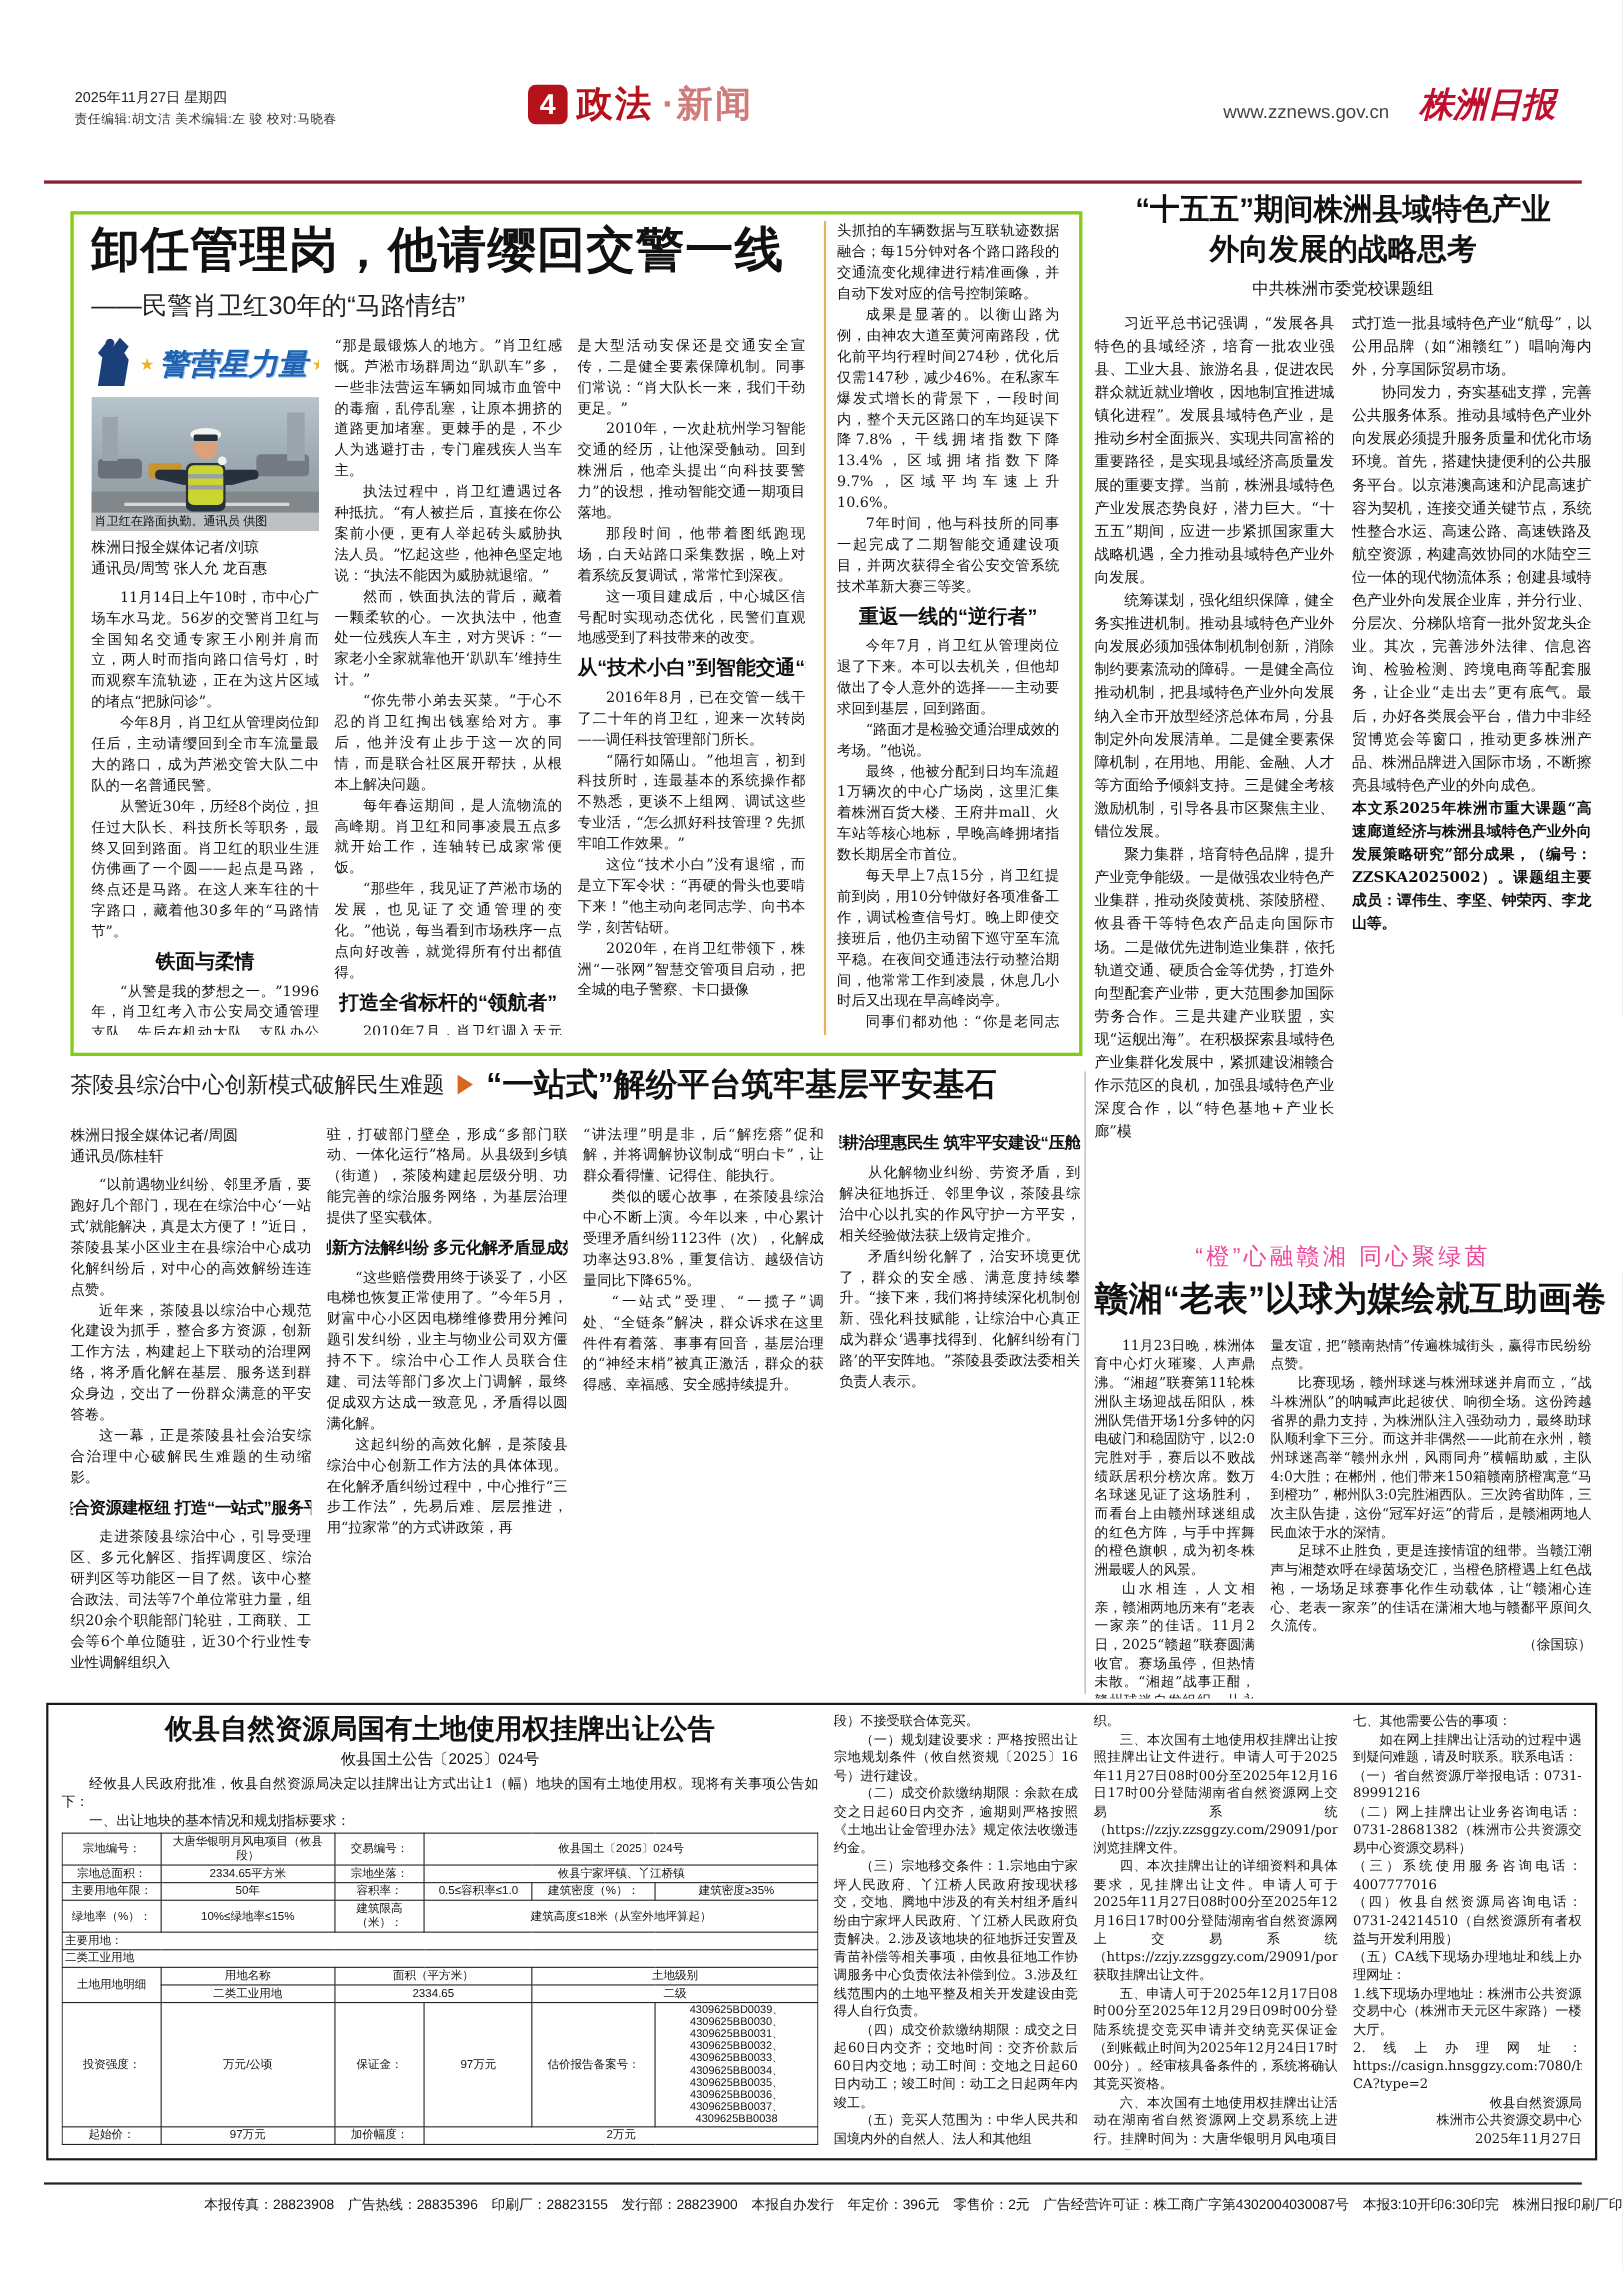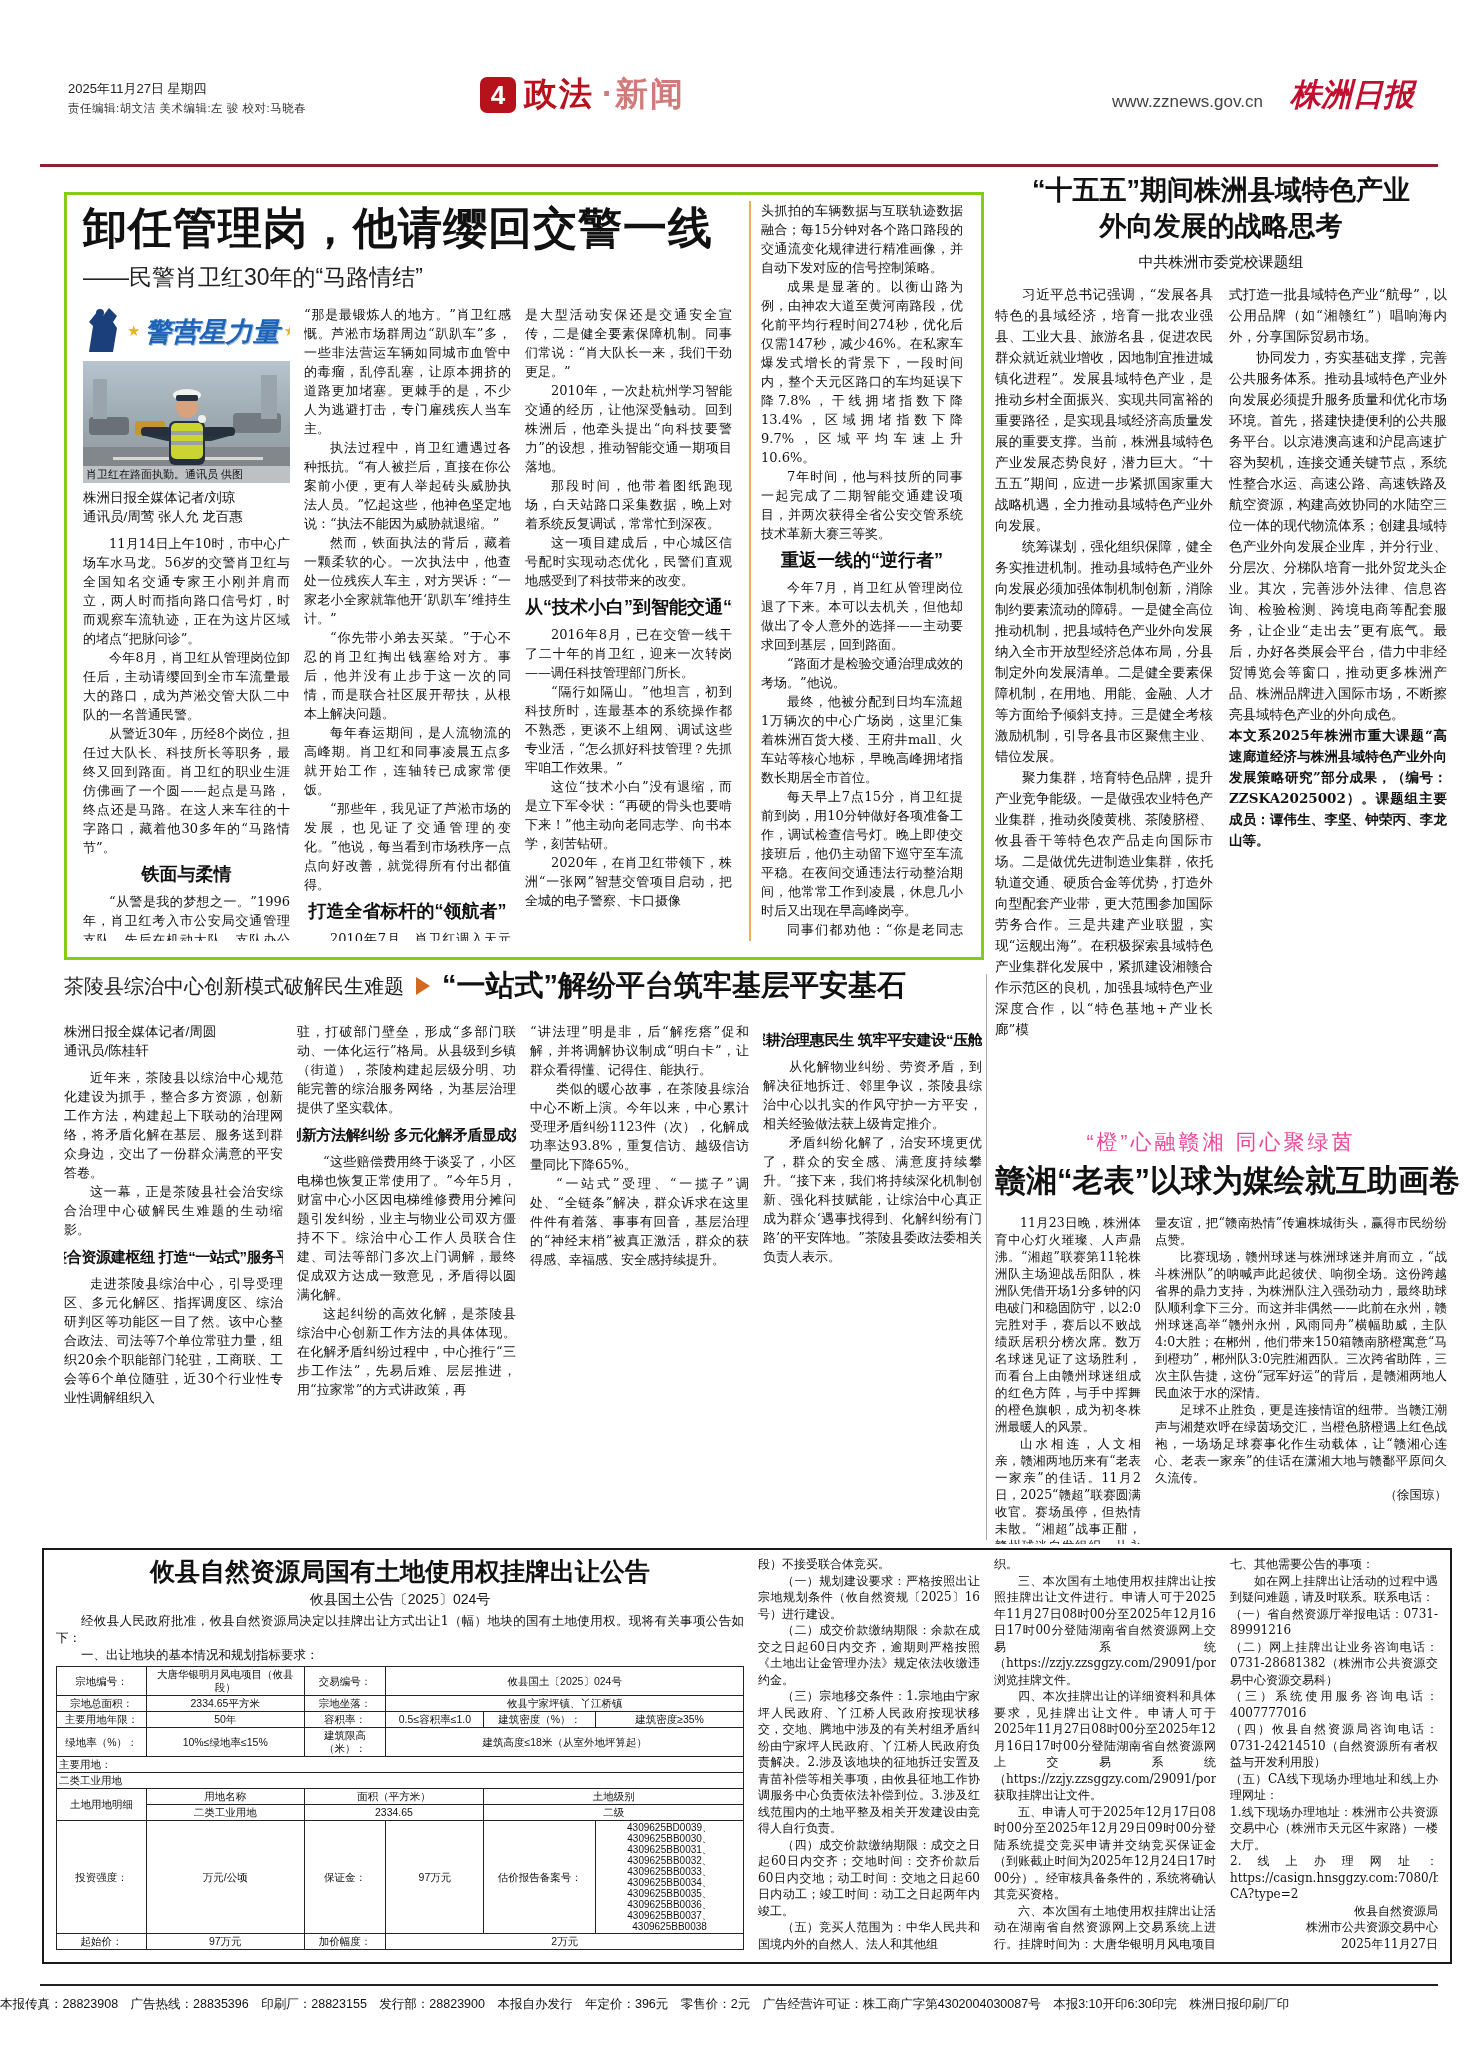--- a/index.html
+++ b/index.html
@@ -82,21 +82,21 @@
   table.nt td{border:1px solid #222;text-align:center;padding:1px 2px;}
   table.nt td.codes p{margin:0;text-indent:0;font-size:10px;line-height:11px;}
   .n-ccol{position:absolute;top:6px;height:398px;overflow:hidden;
           font:12px/16.5px "DejaVu Serif",serif;text-align:justify;}
   .n-c2{left:714px;width:222px;}
   .n-c3{left:950px;width:222px;}
   .n-c4{left:1186px;width:208px;}
   .n-sign{text-indent:0 !important;text-align:right;}
   
   .f-rule{left:40px;top:1984px;width:1398px;height:2px;background:#222;}
-  .footer{left:0;top:1996px;width:1475px;text-align:left;font-size:12.5px;color:#111;}
+  .footer{left:0;top:1996px;width:1475px;text-align:right;font-size:12.5px;color:#111;}
 </style>
 </head>
 <body>
 
 <div class="page">
 
   <div class="abs h-date">2025年11月27日 星期四</div>
   <div class="abs h-editors">责任编辑:胡文洁  美术编辑:左 骏  校对:马晓春</div>
   <div class="abs h-center">
     <div class="badge4">4</div>
@@ -231,20 +231,21 @@
       <span class="a3-arrow"></span>
       <h2 class="a3-title">“一站式”解纷平台筑牢基层平安基石</h2>
     </div>
     <div class="a3-cols">
       <div class="a3-col bt">
         <div class="a3-byline">
           <div>株洲日报全媒体记者/周圆</div>
           <div>通讯员/陈桂轩</div>
         </div>
         <div>
+            <p>“以前遇物业纠纷、邻里矛盾，要跑好几个部门，现在在综治中心‘一站式’就能解决，真是太方便了！”近日，茶陵县某小区业主在县综治中心成功化解纠纷后，对中心的高效解纷连连点赞。</p>
             <p>近年来，茶陵县以综治中心规范化建设为抓手，整合多方资源，创新工作方法，构建起上下联动的治理网络，将矛盾化解在基层、服务送到群众身边，交出了一份群众满意的平安答卷。</p>
             <p>这一幕，正是茶陵县社会治安综合治理中心破解民生难题的生动缩影。</p>
             <div class="subhead">整合资源建枢纽 打造“一站式”服务平台</div>
             <p>走进茶陵县综治中心，引导受理区、多元化解区、指挥调度区、综治研判区等功能区一目了然。该中心整合政法、司法等7个单位常驻力量，组织20余个职能部门轮驻，工商联、工会等6个单位随驻，近30个行业性专业性调解组织入</p>
           </div>
       </div>
       <div class="a3-col bt">
           <p class="ni ">驻，打破部门壁垒，形成“多部门联动、一体化运行”格局。从县级到乡镇（街道），茶陵构建起层级分明、功能完善的综治服务网络，为基层治理提供了坚实载体。</p>
           <div class="subhead">创新方法解纠纷 多元化解矛盾显成效</div>
           <p>“这些赔偿费用终于谈妥了，小区电梯也恢复正常使用了。”今年5月，财富中心小区因电梯维修费用分摊问题引发纠纷，业主与物业公司双方僵持不下。综治中心工作人员联合住建、司法等部门多次上门调解，最终促成双方达成一致意见，矛盾得以圆满化解。</p>

